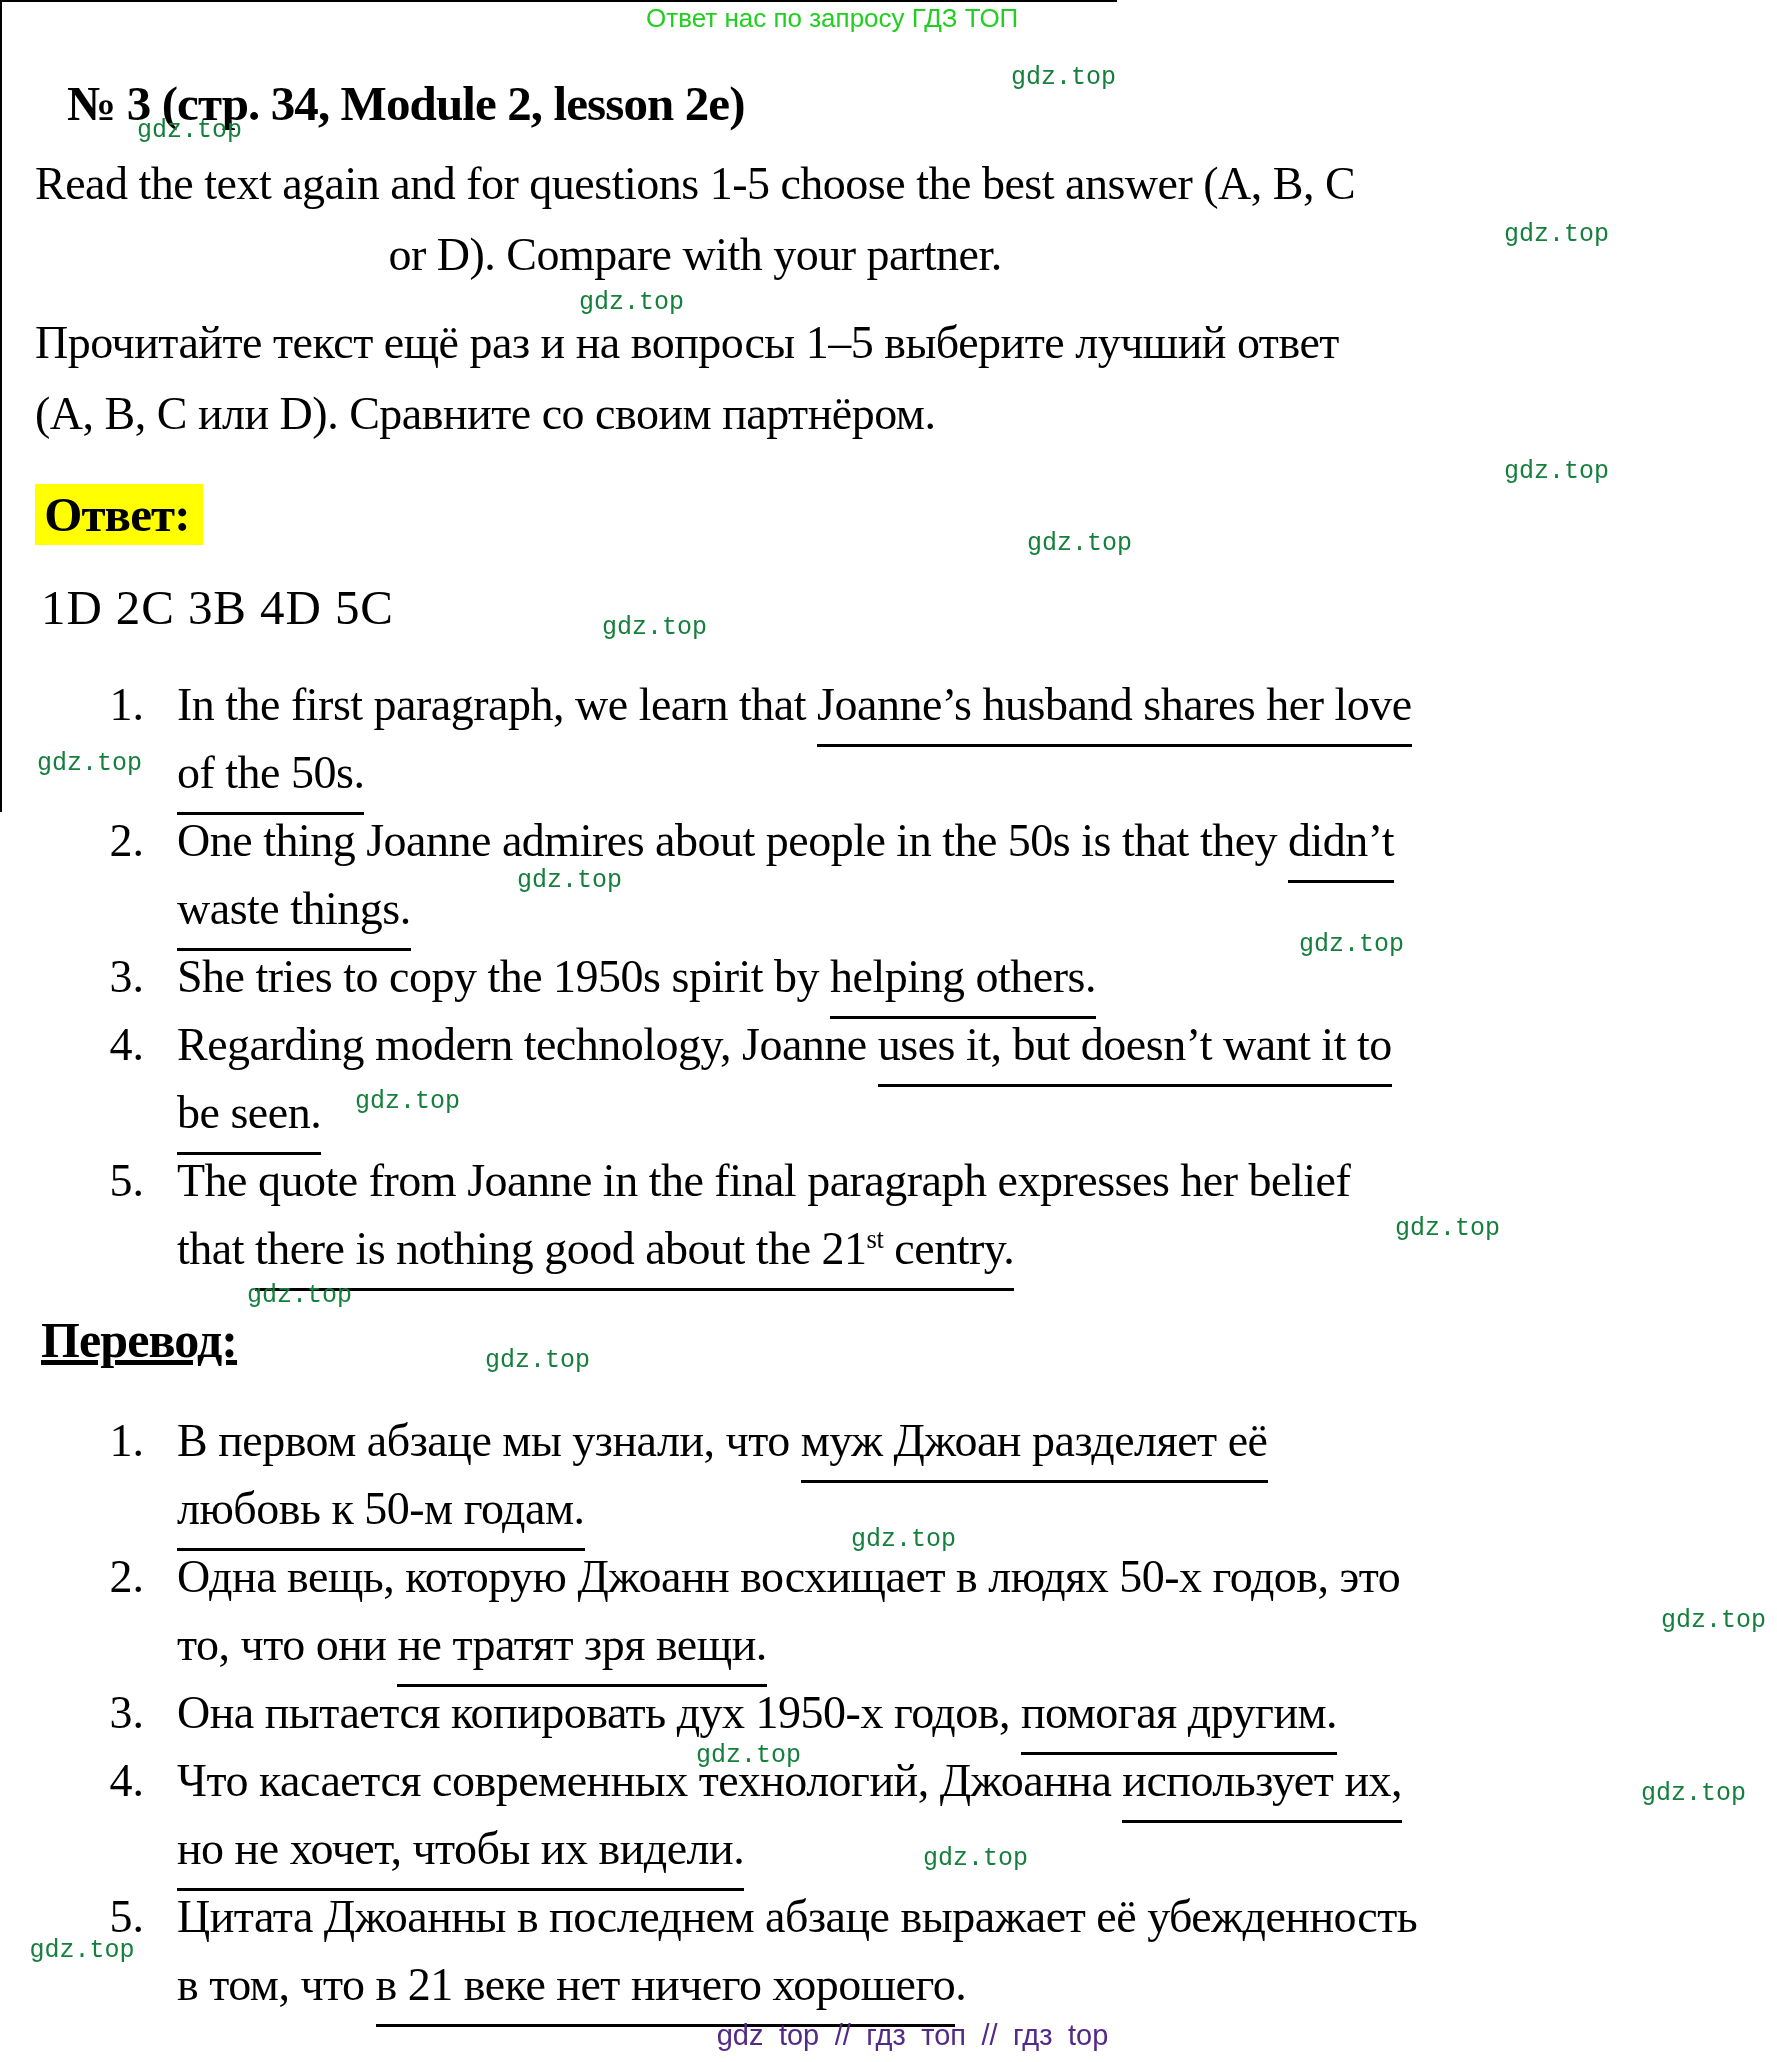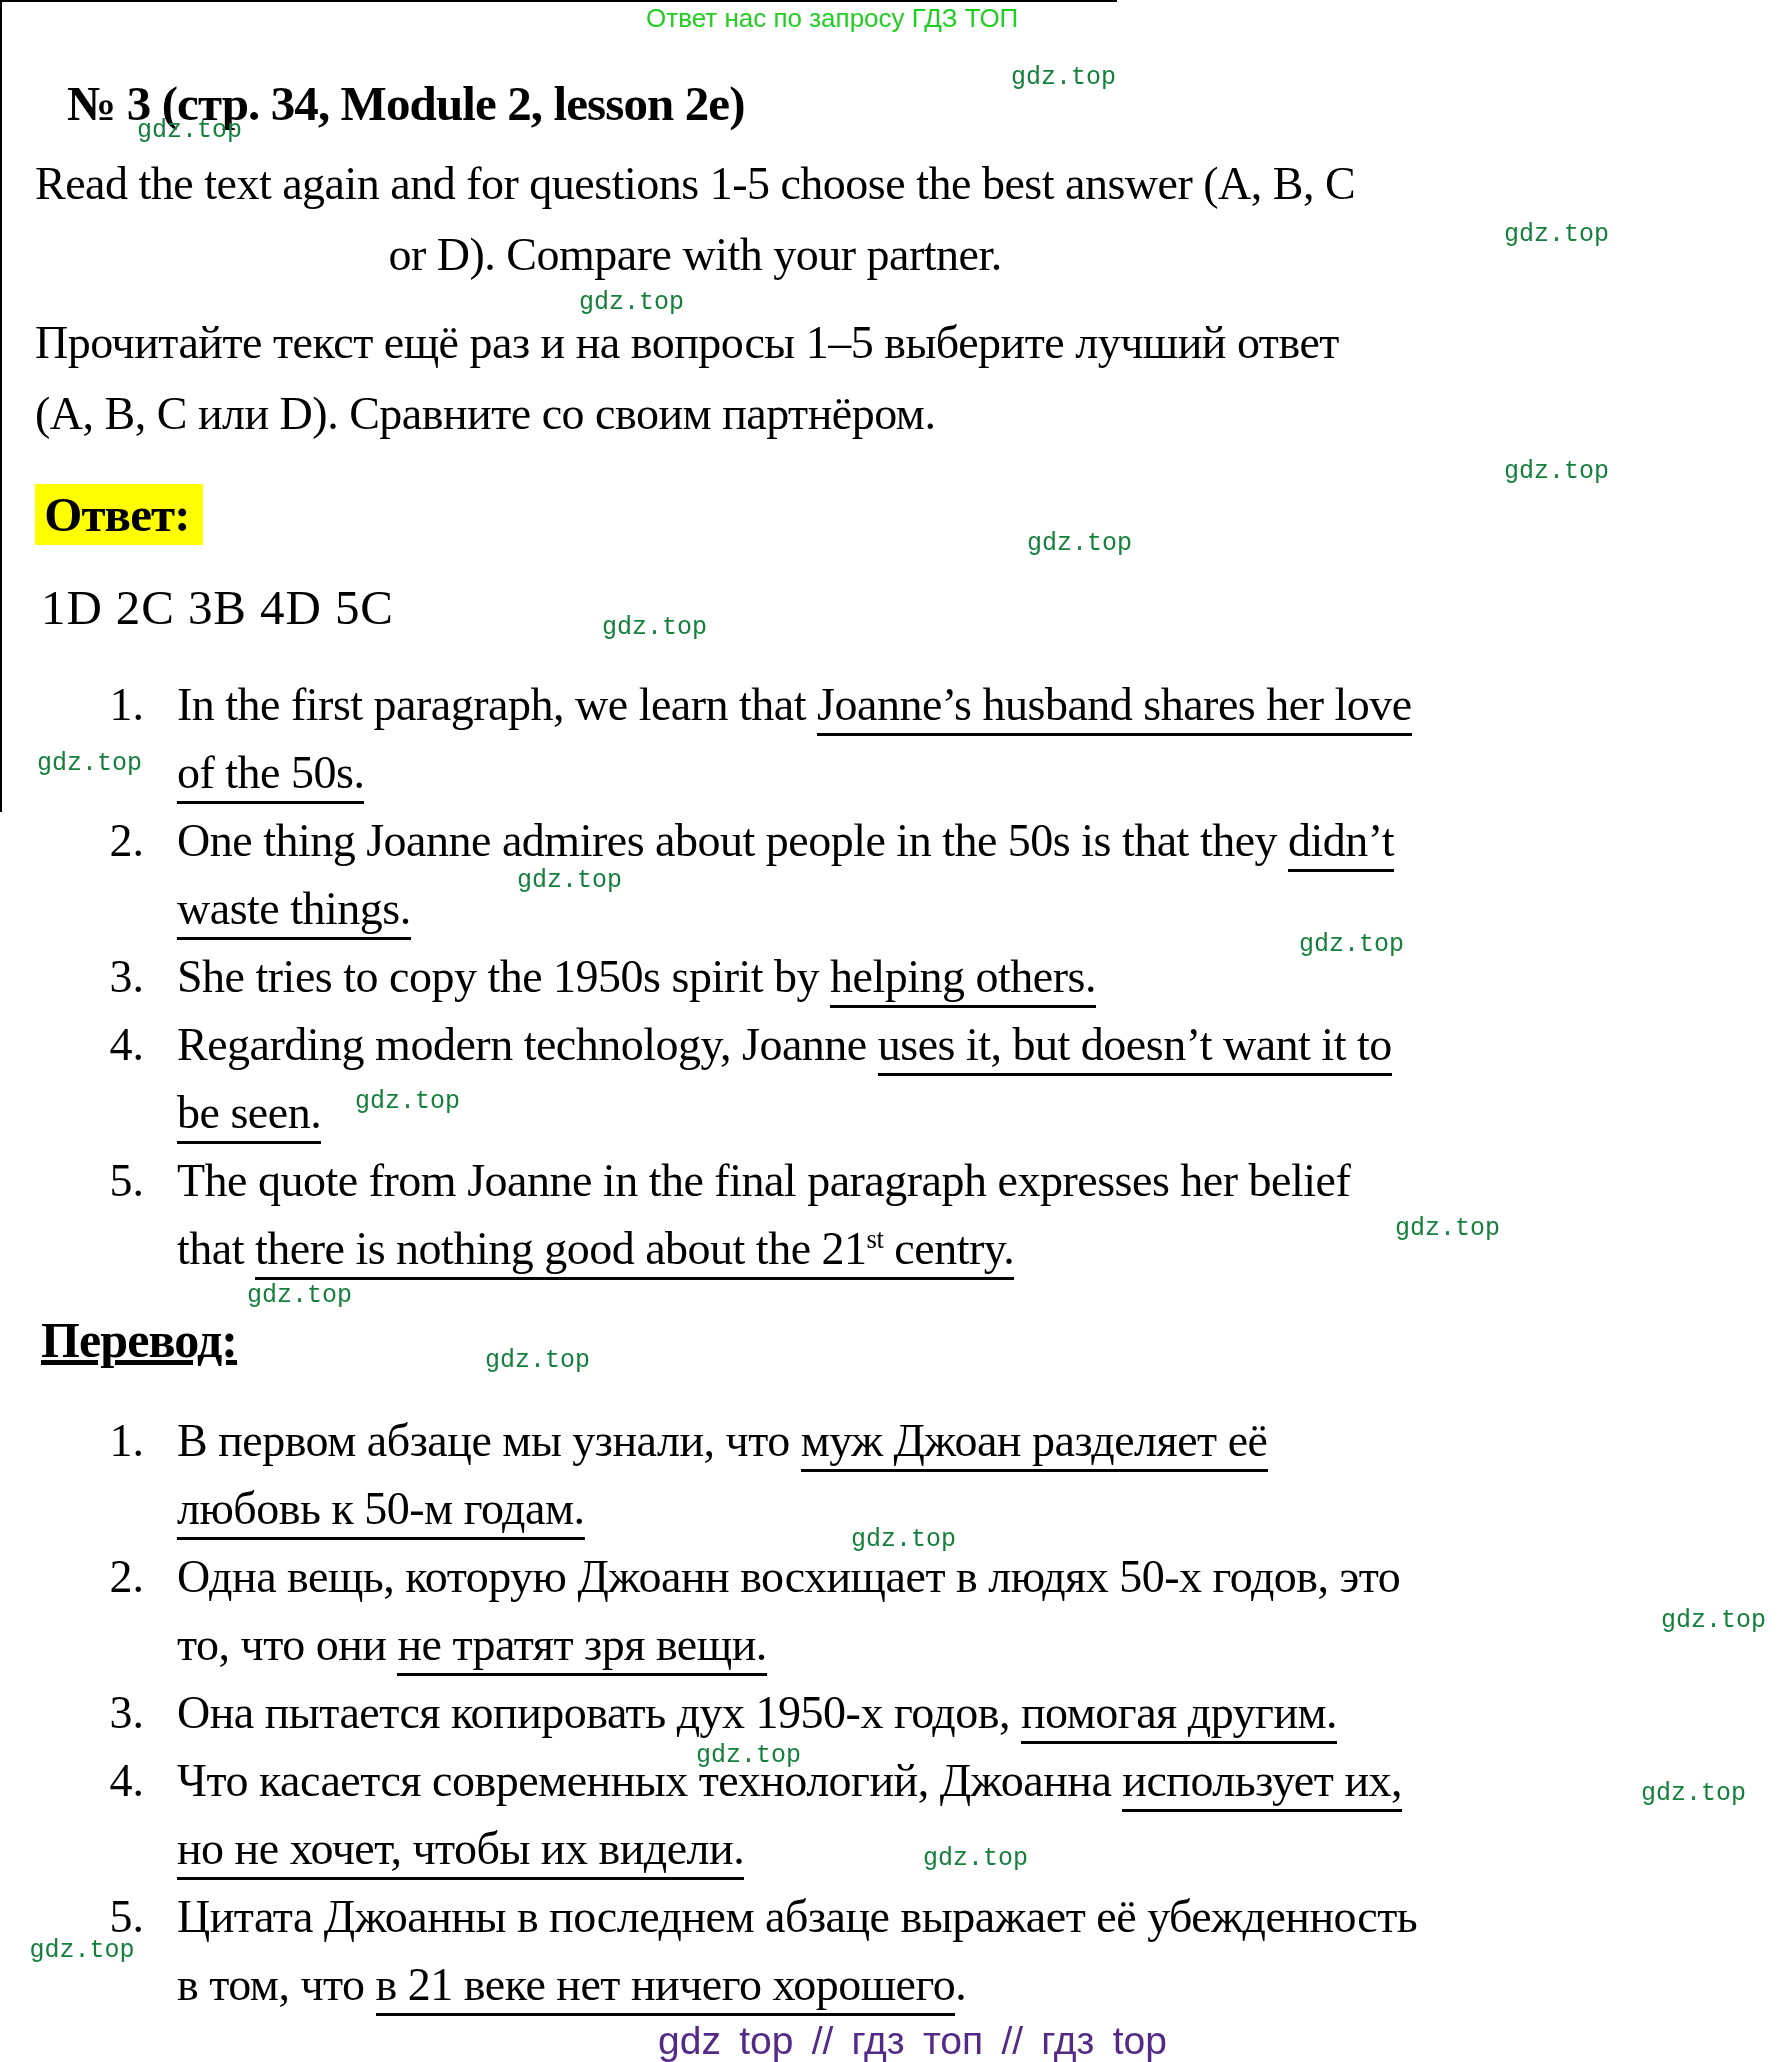--- a/index.html
+++ b/index.html
@@ -49,33 +49,33 @@
     font-size: 49px; line-height: 68px; letter-spacing: 0.9px; white-space: nowrap;
   }
 
   .list { position: absolute; left: 35px; }
   #list-en { top: 671px; }
   #list-ru { top: 1407px; }
   .li { display: flex; }
   .num { width: 109px; text-align: right; font-size: 46px; line-height: 68px; flex: 0 0 auto; }
   .content { margin-left: 33px; }
   .line { font-size: 46px; line-height: 68px; letter-spacing: -0.5px; white-space: nowrap; }
-  .u { border-bottom: 3.7px solid #000; padding-bottom: 3px; }
+  .u { border-bottom: 3.7px solid #000; padding-bottom: 14px; }
   sup { font-size: 58%; vertical-align: super; line-height: 0; }
 
   .subtitle {
     position: absolute; left: 41px; top: 1311px; margin: 0;
     font-size: 50px; font-weight: bold; letter-spacing: -0.9px; white-space: nowrap; text-decoration: underline;
   }
 
   .footer {
     position: absolute; left: 0; right: 0; top: 2019px;
     text-align: center;
     font-family: "Liberation Sans", sans-serif;
-    font-size: 39px; color: var(--footer-purple);
+    font-size: 29px; color: var(--footer-purple);
     word-spacing: 7.4px; white-space: nowrap; margin-left: 47px;
   }
 
   .wm {
     position: absolute;
     font-family: Liberation Mono, monospace;
     font-size: 25px; color: #15803d; white-space: nowrap;
   }
 </style>
 </head>

